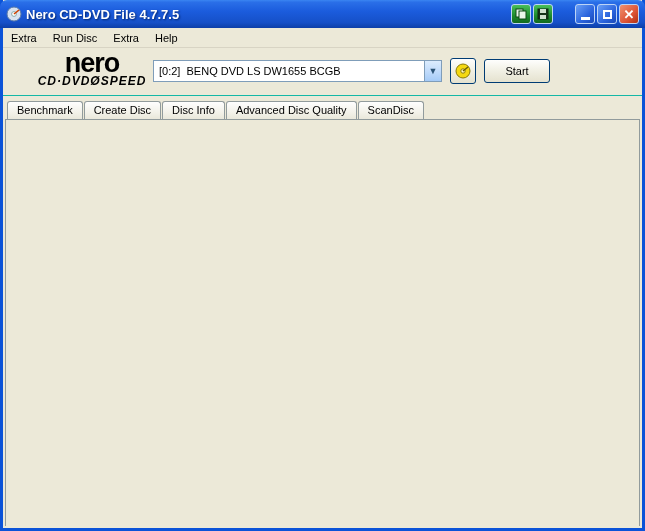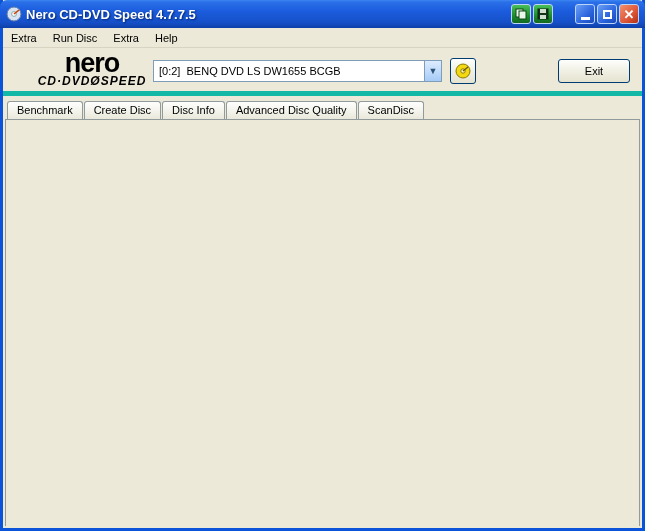--- a/index.html
+++ b/index.html
@@ -27,21 +27,21 @@
   .tb-gap{width:18px;}
   .glyph-min{width:9px;height:3px;background:#fff;margin-top:9px;}
   .glyph-max{width:9px;height:9px;border:2px solid #fff;}
   .glyph-close{color:#fff;font-weight:bold;font-size:13px;line-height:1;}
   
   .menubar{position:absolute;left:0;top:28px;width:639px;height:20px;background:#ece9d8;
     display:flex;align-items:center;border-bottom:1px solid #d8d4c4;}
   .menu-item{padding:3px 8px;cursor:default;}
   
   .header{position:absolute;left:0;top:49px;width:639px;height:47px;background:#ece9d8;
-    border-bottom:5px solid #14b8a6;}
+    border-bottom:1px solid #14b8a6;}
   .logo{position:absolute;left:14px;top:1px;width:150px;text-align:center;color:#000;}
   .logo-nero{font-weight:900;font-size:27px;line-height:26px;letter-spacing:-1px;}
   .logo-sub{font-weight:bold;font-style:italic;font-size:12px;letter-spacing:1px;margin-top:-2px;}
   .combo{position:absolute;background:#fff;border:1px solid #7f9db9;display:flex;align-items:center;}
   .combo-main{left:150px;top:11px;width:289px;height:22px;}
   .combo-text{flex:1;padding-left:5px;white-space:pre;overflow:hidden;}
   .combo-arrow{width:17px;height:100%;border-left:1px solid #7f9db9;
     background:linear-gradient(180deg,#dcecfd,#c2dcfb 50%,#a5cbf7);
     display:flex;align-items:center;justify-content:center;color:#2b5376;font-size:9px;}
   .xp-btn{border:1px solid #003c74;border-radius:3px;
@@ -92,21 +92,21 @@
 <body>
 
 <div class="window">
 
   <div class="titlebar">
     <svg class="app-icon" viewBox="0 0 16 16">
       <circle cx="8" cy="8" r="7" fill="#d8e2f0" stroke="#5a7aa8"></circle>
       <circle cx="8" cy="8" r="2.4" fill="#fff" stroke="#8aa"></circle>
       <path d="M8 8 L13 4" stroke="#d04000" stroke-width="1.6"></path>
     </svg>
-    <span class="title-text">Nero CD-DVD Speed 4.7.7.5</span>
+    <span class="title-text">Nero CD-DVD File 4.7.7.5</span>
     <div class="tb-buttons">
       <div class="tb-btn tb-green">
         <svg width="12" height="12" viewBox="0 0 12 12">
             <rect x="1" y="1" width="7" height="8" fill="#eaf6ea" stroke="#0c4a14"></rect>
             <rect x="4" y="3" width="7" height="8" fill="#eaf6ea" stroke="#0c4a14"></rect>
           </svg>
       </div>
       <div class="tb-btn tb-green">
         <svg width="12" height="12" viewBox="0 0 12 12">
             <rect x="1" y="1" width="10" height="10" fill="#16321a" stroke="#0c2a10"></rect>
@@ -143,22 +143,22 @@
       <span class="combo-text">[0:2]&nbsp; BENQ DVD LS DW1655 BCGB</span>
       <span class="combo-arrow">▼</span>
     </div>
     <div class="xp-btn btn-media">
       <svg width="18" height="18" viewBox="0 0 18 18">
         <circle cx="9" cy="9" r="7" fill="#f4d812" stroke="#8a7a06"></circle>
         <circle cx="9" cy="9" r="2.2" fill="#fff8c0" stroke="#8a7a06"></circle>
         <path d="M9 9 L14 5" stroke="#6a5c04" stroke-width="1.5"></path>
       </svg>
     </div>
-    <div class="xp-btn btn-exit">
-        <span>Exit</span>
+    <div class="xp-btn btn-start">
+        <span>Start</span>
       </div>
   </div>
 
   <div class="tabstrip">
     <div class="tab">Benchmark</div>
     <div class="tab">Create Disc</div>
     <div class="tab">Disc Info</div>
     <div class="tab">Advanced Disc Quality</div>
     <div class="tab">ScanDisc</div>
   </div>

